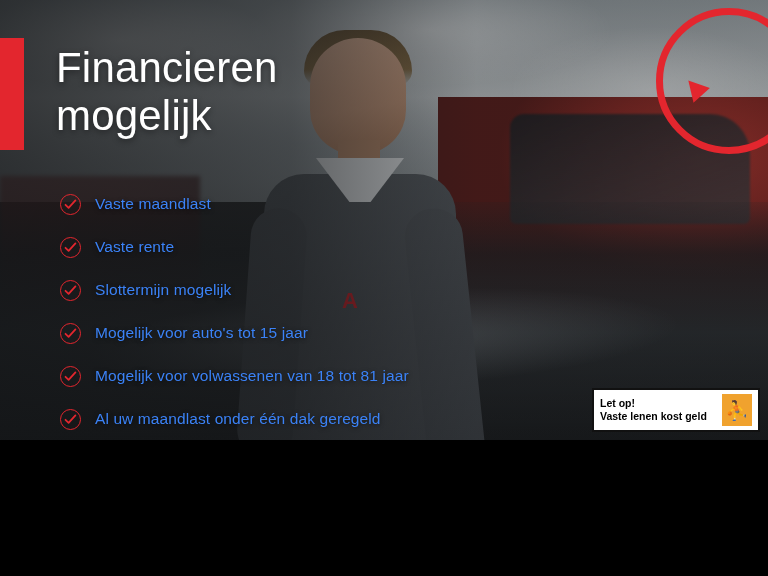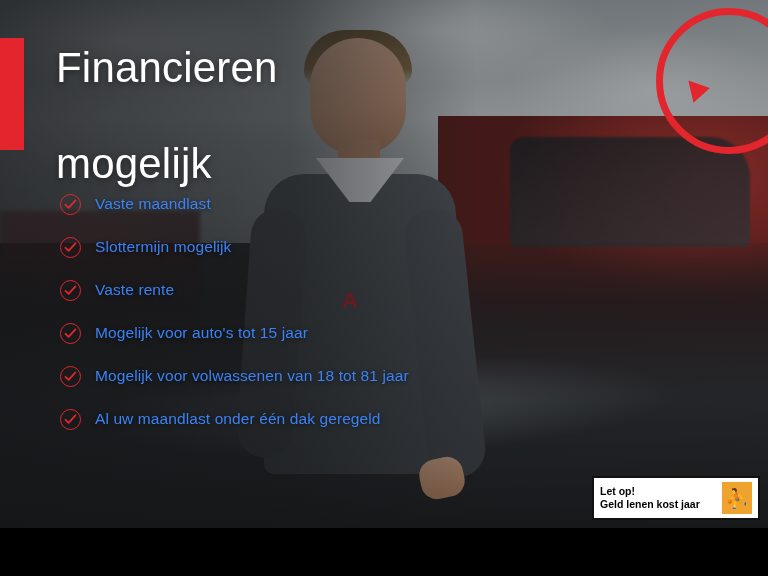--- a/index.html
+++ b/index.html
@@ -6,21 +6,21 @@
     margin: 0;
     padding: 0;
     background: #000;
   }
   body {
     font-family: "Liberation Sans", sans-serif;
   }
   #stage {
     position: relative;
     width: 768px;
-    height: 528px;
+    height: 440px;
     overflow: hidden;
     background: #2b2b2b;
   }
 
   
   .photo {
     position: absolute;
     inset: 0;
   }
   
@@ -191,21 +191,21 @@
     position: absolute;
     left: 56px; top: 44px;
     width: 420px;
     color: #ffffff;
     font-size: 42px;
     line-height: 1.15;
     font-weight: 400;
     letter-spacing: .2px;
     text-shadow: 0 2px 6px rgba(0,0,0,.45);
   }
-  .headline .l2 { display: block; margin-top: 48px; }
+  .headline .l2 { display: block; }
 
   
   .benefits {
     position: absolute;
     left: 60px; top: 186px;
     width: 470px;
   }
   .benefit {
     display: flex;
     align-items: center;
@@ -312,30 +312,30 @@
       </span>
       <span class="benefit-label">Vaste maandlast</span>
     </div>
 
     <div class="benefit">
       <span class="check-icon">
         <svg width="13" height="13" viewBox="0 0 13 13">
             <path d="M1.5 6.8 L4.6 9.8 L11.4 2.4" fill="none" stroke="#e3262e" stroke-width="1.8" stroke-linecap="round" stroke-linejoin="round"></path>
           </svg>
       </span>
+      <span class="benefit-label">Vaste rente</span>
+    </div>
+
+    <div class="benefit">
+      <span class="check-icon">
+        <svg width="13" height="13" viewBox="0 0 13 13">
+            <path d="M1.5 6.8 L4.6 9.8 L11.4 2.4" fill="none" stroke="#e3262e" stroke-width="1.8" stroke-linecap="round" stroke-linejoin="round"></path>
+          </svg>
+      </span>
       <span class="benefit-label">Slottermijn mogelijk</span>
-    </div>
-
-    <div class="benefit">
-      <span class="check-icon">
-        <svg width="13" height="13" viewBox="0 0 13 13">
-            <path d="M1.5 6.8 L4.6 9.8 L11.4 2.4" fill="none" stroke="#e3262e" stroke-width="1.8" stroke-linecap="round" stroke-linejoin="round"></path>
-          </svg>
-      </span>
-      <span class="benefit-label">Vaste rente</span>
     </div>
 
     <div class="benefit">
       <span class="check-icon">
         <svg width="13" height="13" viewBox="0 0 13 13">
             <path d="M1.5 6.8 L4.6 9.8 L11.4 2.4" fill="none" stroke="#e3262e" stroke-width="1.8" stroke-linecap="round" stroke-linejoin="round"></path>
           </svg>
       </span>
       <span class="benefit-label">Mogelijk voor auto's tot 15 jaar</span>
     </div>
@@ -358,20 +358,20 @@
           </svg>
       </span>
       <span class="benefit-label">Al uw maandlast onder één dak geregeld</span>
     </div>
 
   </div>
 
   <div class="disclaimer">
     <div class="disclaimer-text">
       <span>Let op!</span>
-      <span>Geld lenen kost jaar</span>
+      <span>Vaste lenen kost geld</span>
     </div>
     <div class="disclaimer-badge">
       <span class="figure">⛹</span>
     </div>
   </div>
 
 </div>
 
 </body></html>

